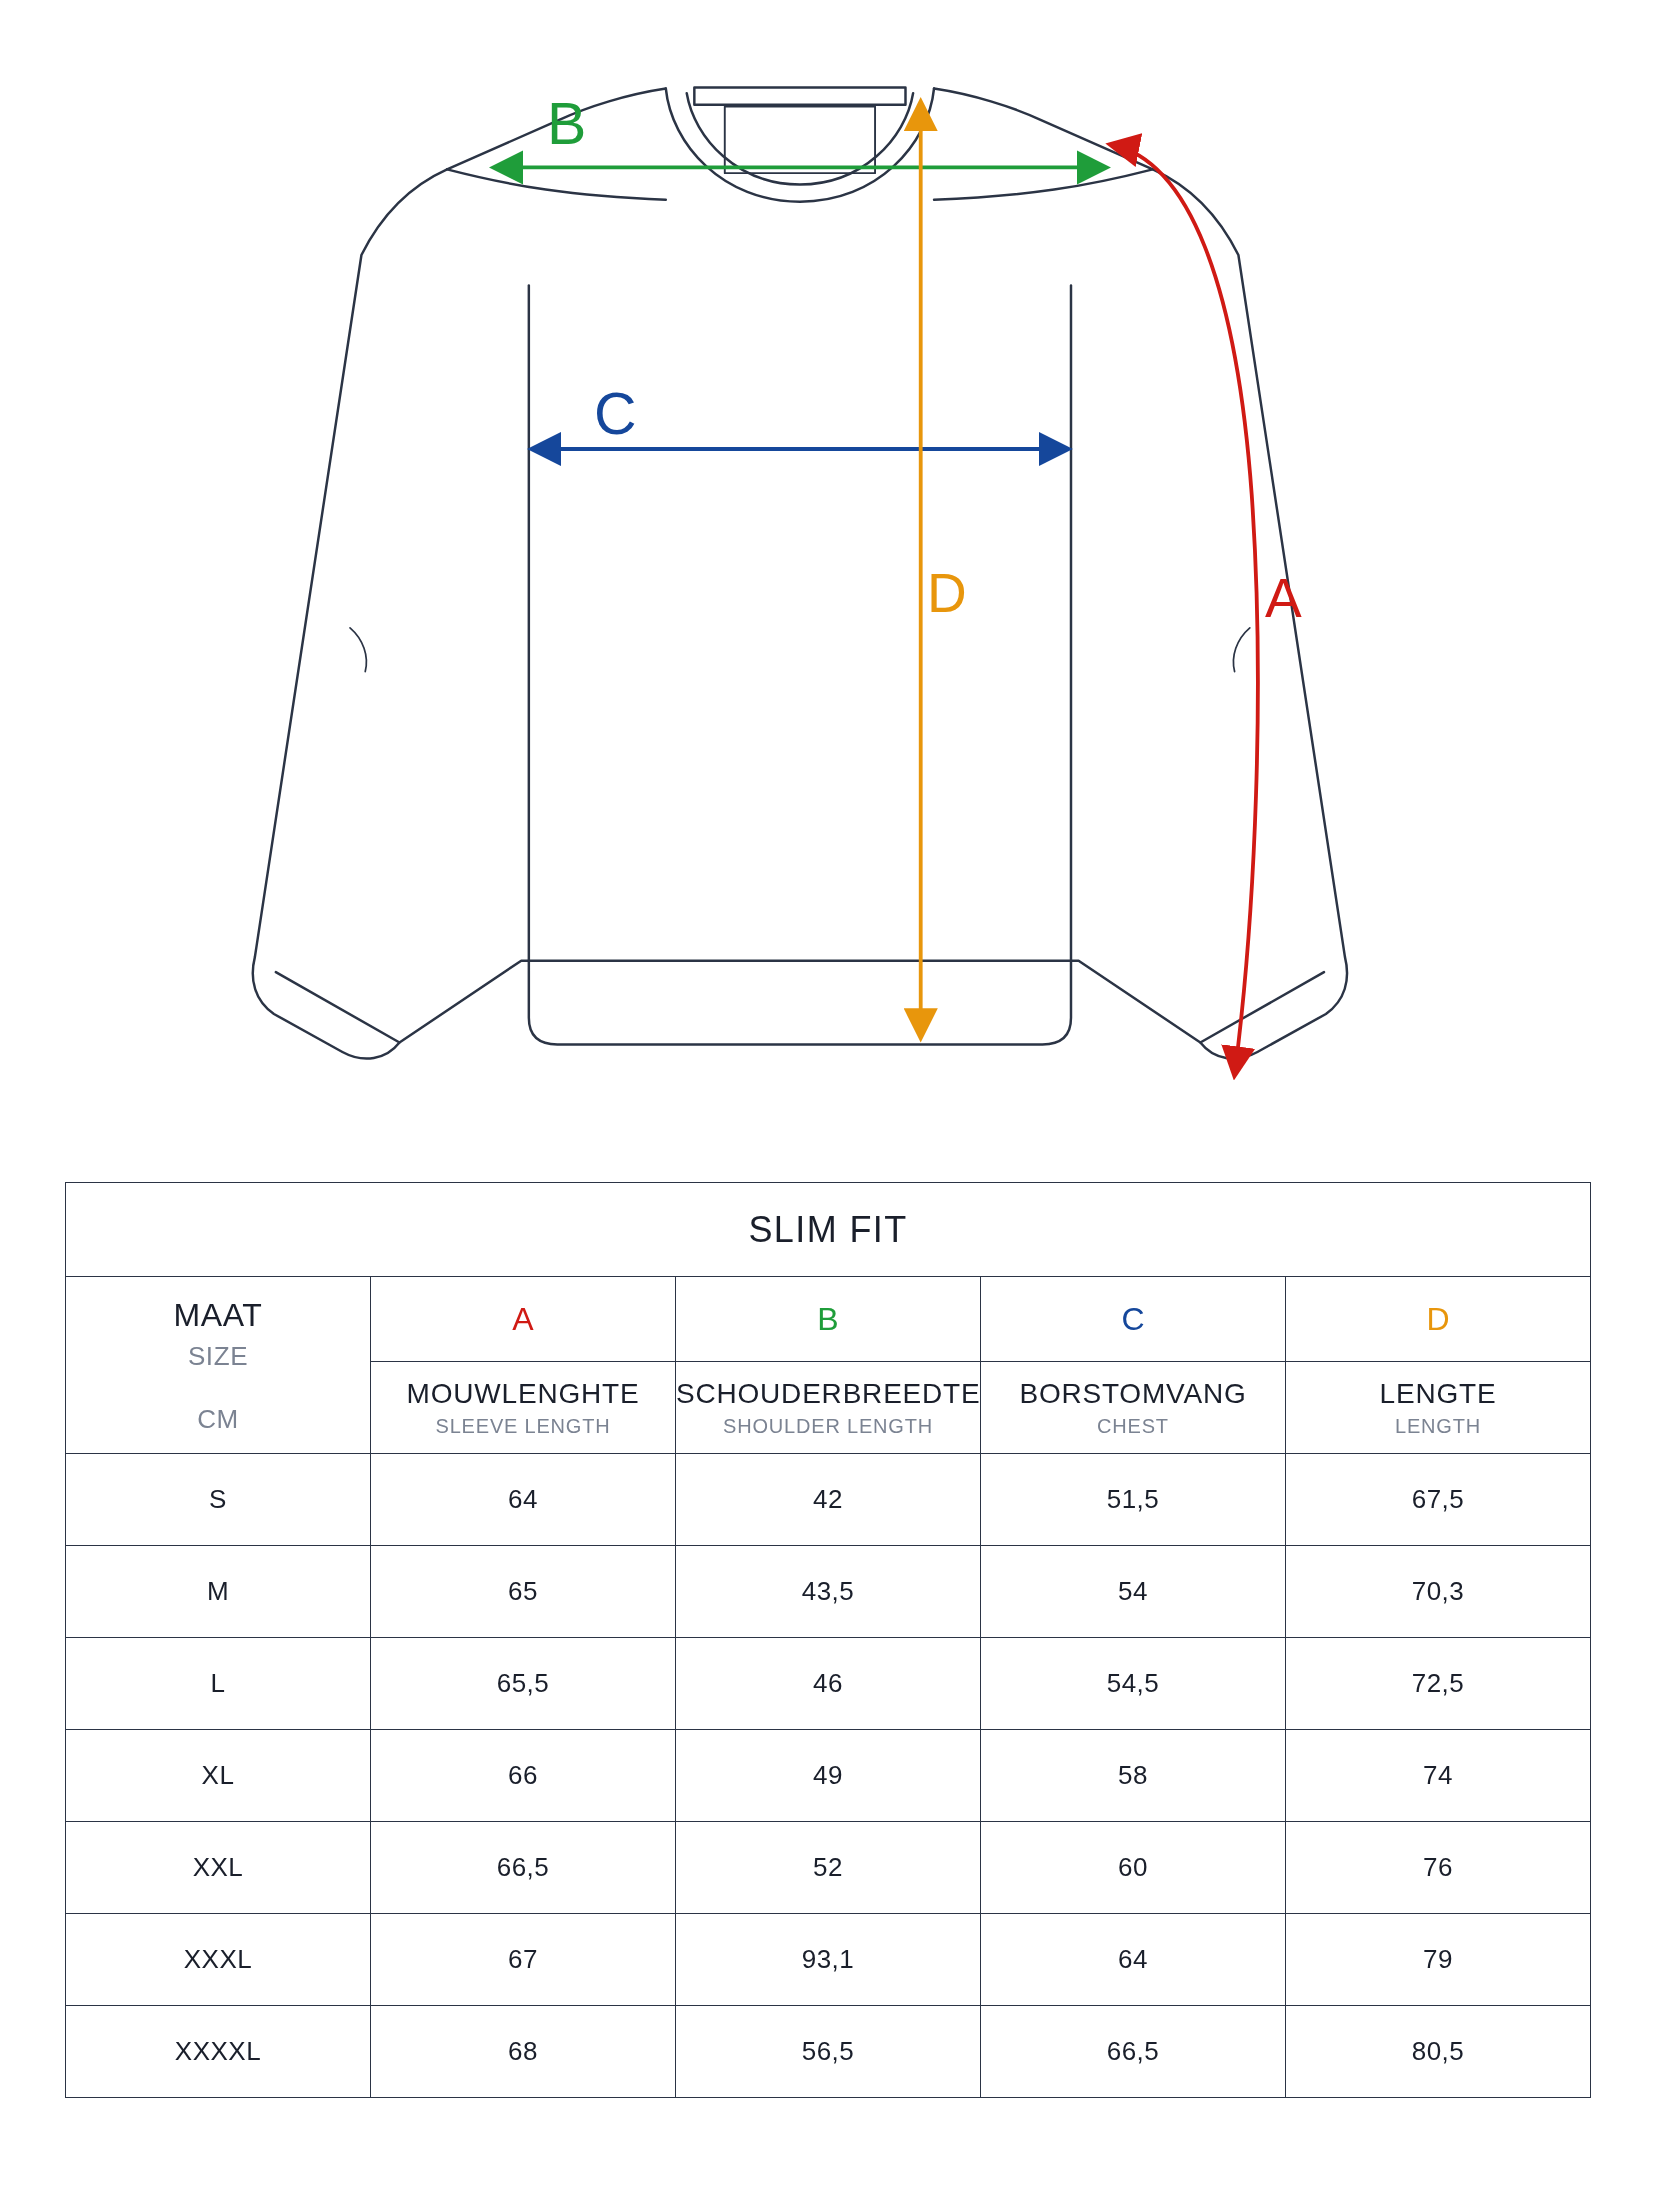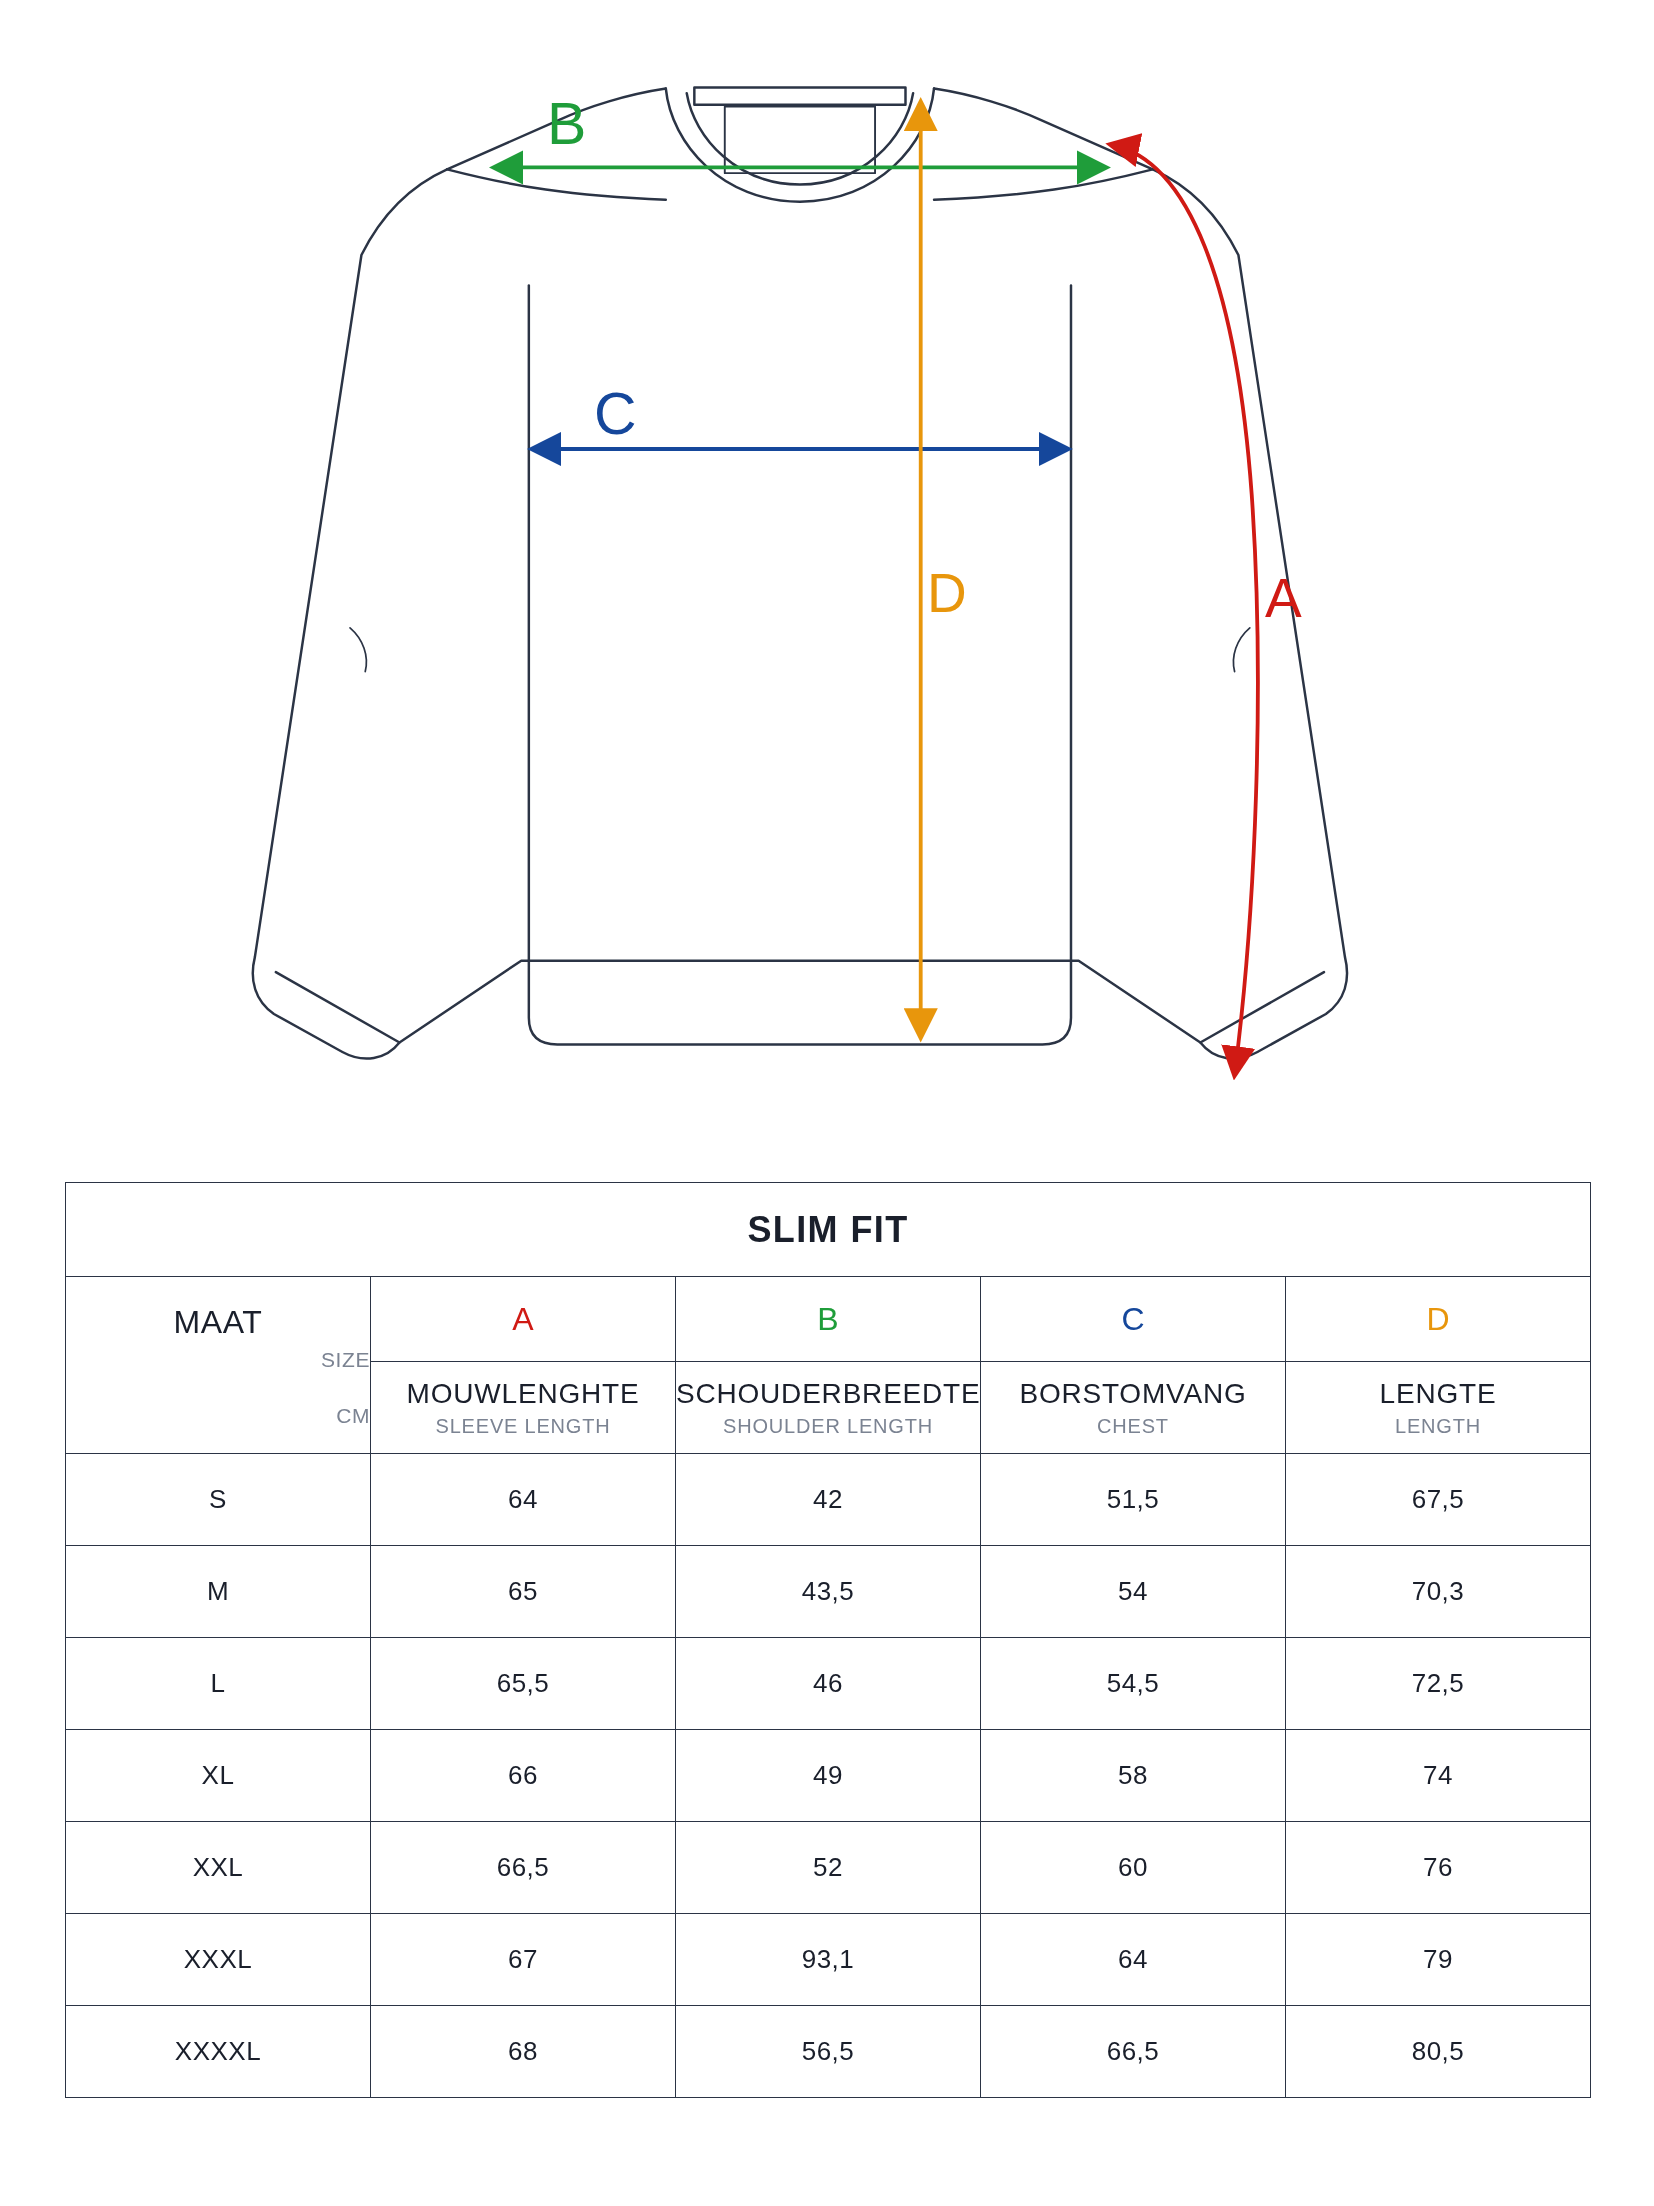--- a/index.html
+++ b/index.html
@@ -58,21 +58,21 @@
   }
   table.size-table td, table.size-table th {
     border: 1.9px solid #2b3445;
     text-align: center;
     vertical-align: middle;
     padding: 0;
   }
   .title-cell {
     height: 93px;
     font-size: 36px;
-    font-weight: bold;
+    font-weight: normal;
     letter-spacing: 1.4px;
     color: #1a1f2b;
   }
   .letter-row td {
     height: 84px;
     font-size: 32px;
     font-weight: normal;
   }
   .letter-A { color: #d01a14; }
   .letter-B { color: #1f9d3a; }
@@ -82,23 +82,22 @@
   .maat-cell {
     font-size: 22px;
     line-height: 1.45;
     padding: 11.4px 0 3.8px 0;
     color: #1a1f2b;
     font-weight: 400;
     letter-spacing: 0.6px;
   }
   .maat-cell .sub {
     color: #7b8392;
-    font-size: 21px;
+    font-size: 26px;
     letter-spacing: 0.6px;
-    text-align: right;
   }
   .desc-row td {
     height: 91px;
     padding: 7.6px 3.8px;
   }
   .desc-nl {
     font-size: 28px;
     color: #1a1f2b;
     letter-spacing: 0.8px;
     line-height: 1.35;

